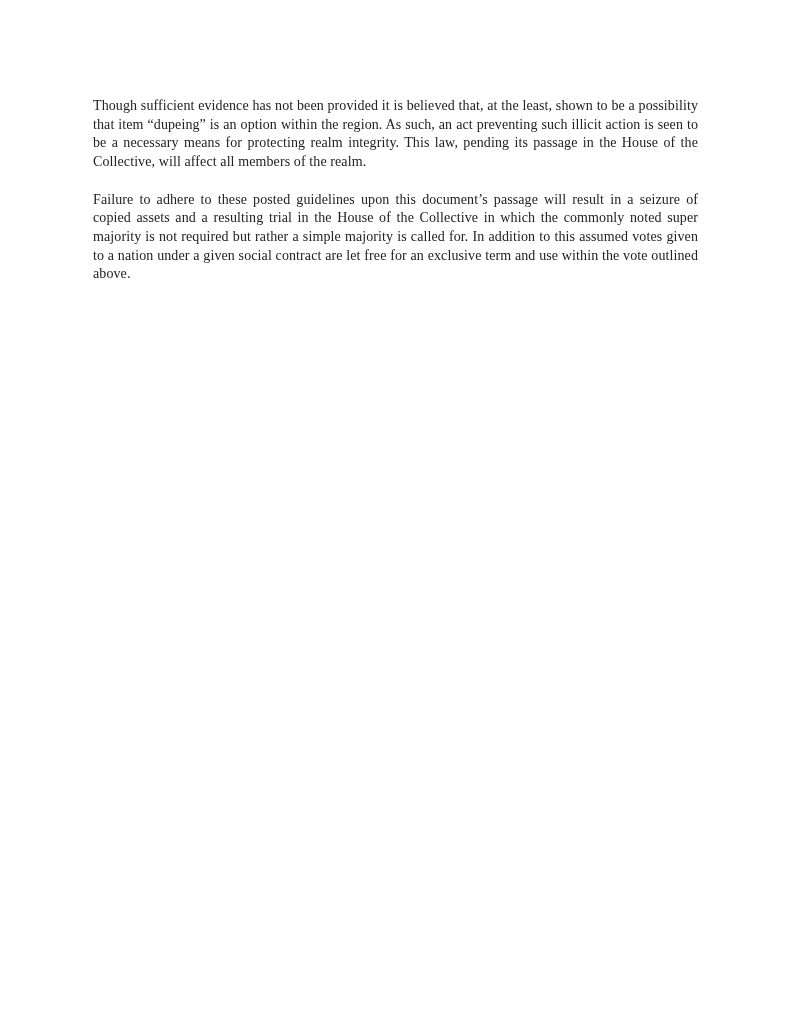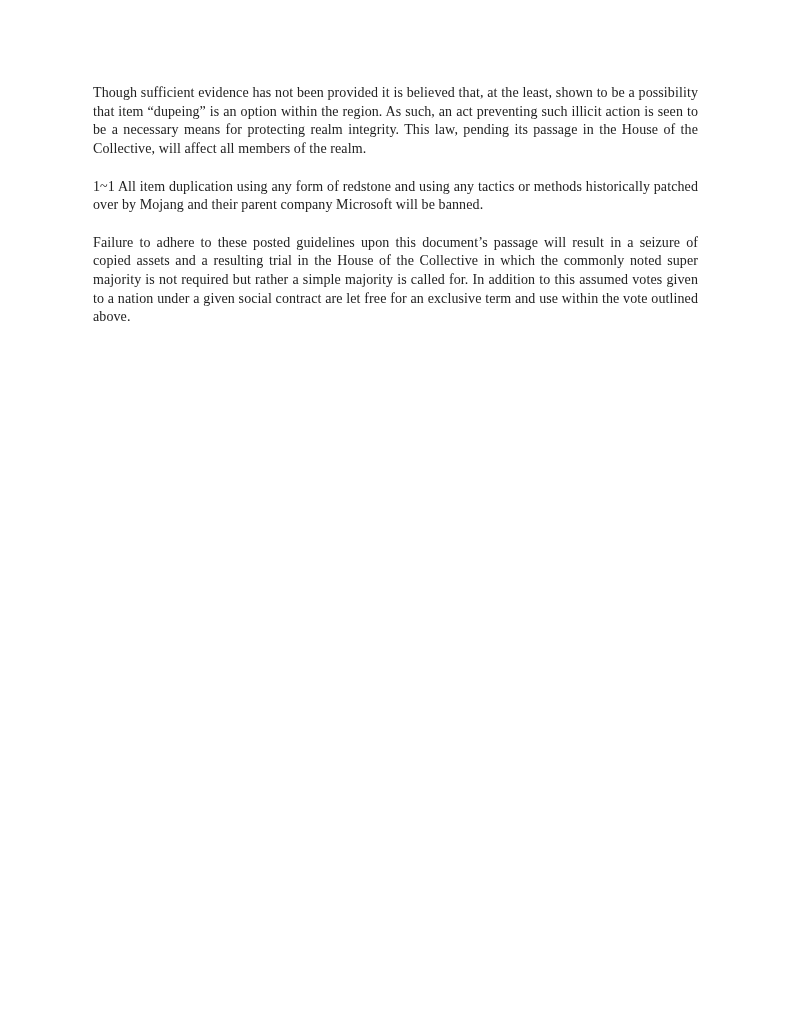--- a/index.html
+++ b/index.html
@@ -10,35 +10,34 @@
   .page {
     position: relative;
     width: 791px;
     height: 1023px;
     background: #ffffff;
     overflow: hidden;
     font-family: "Liberation Serif", "DejaVu Serif", serif;
   }
   .doc-text {
     position: absolute;
-    top: 84px;
+    top: 97px;
     left: 93px;
     width: 605px;
     color: #212121;
   }
   .doc-text p {
     margin: 0 0 18.7px 0;
     font-size: 14px;
     line-height: 18.7px;
     text-align: justify;
     letter-spacing: 0.1px;
   }
 </style>
 </head>
 <body>
 
 <div class="page">
   <div class="doc-text">
     <p>Though sufficient evidence has not been provided it is believed that, at the least, shown to be a possibility that item “dupeing” is an option within the region. As such, an act preventing such illicit action is seen to be a necessary means for protecting realm integrity. This law, pending its passage in the House of the Collective, will affect all members of the realm.</p>
-    <p>1~1 All item duplication using any form of redstone and using any tactics or methods historically patched over by Mojang and their parent company Microsoft will be banned.</p>
     <p>Failure to adhere to these posted guidelines upon this document’s passage will result in a seizure of copied assets and a resulting trial in the House of the Collective in which the commonly noted super majority is not required but rather a simple majority is called for. In addition to this assumed votes given to a nation under a given social contract are let free for an exclusive term and use within the vote outlined above.</p>
   </div>
 </div>
 
 </body></html>

